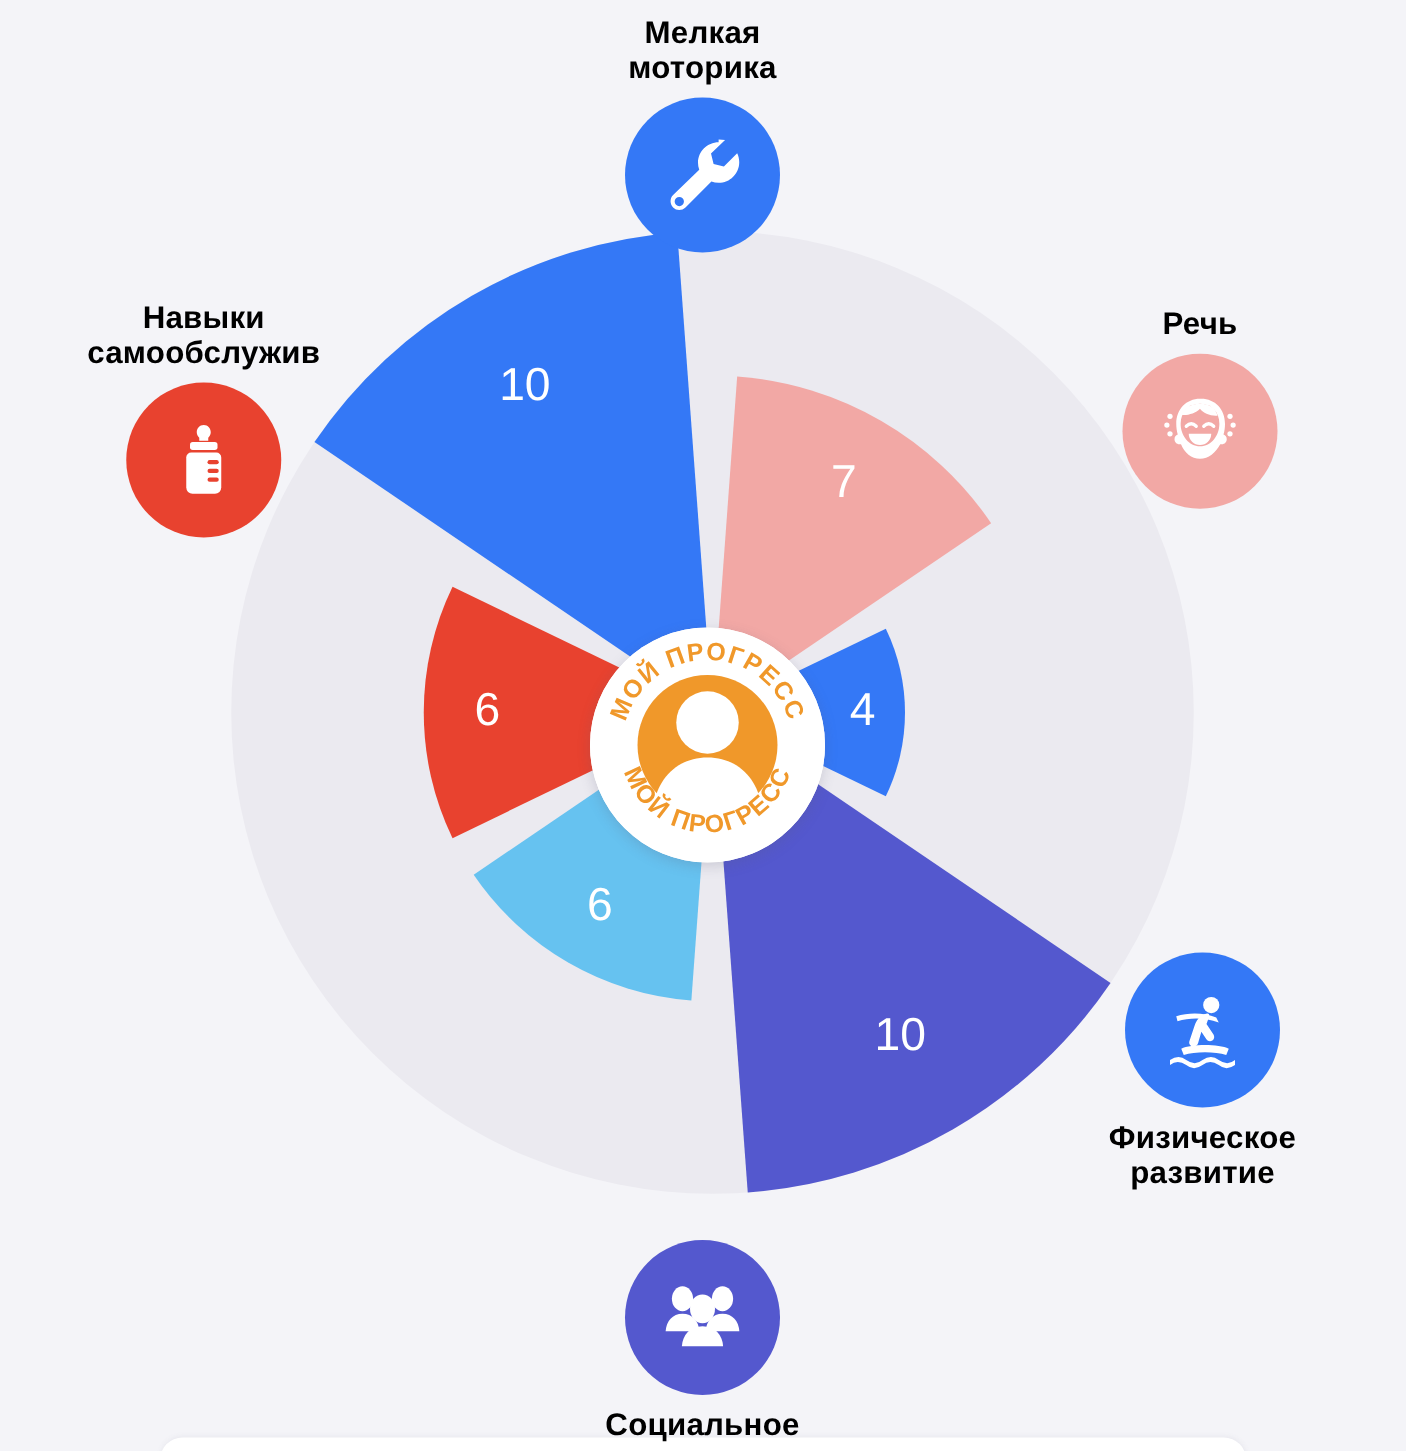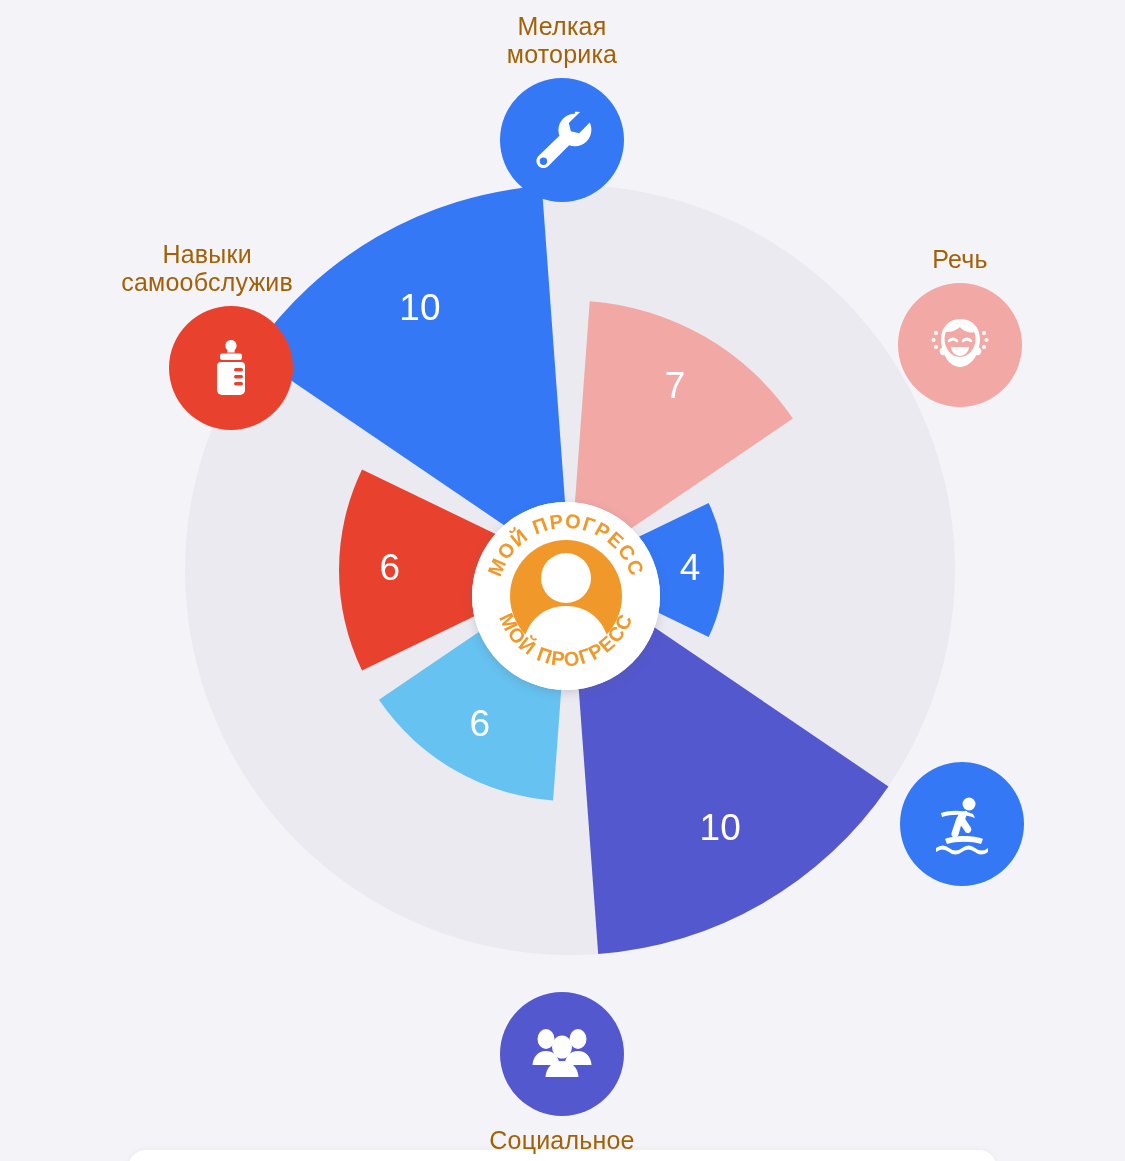--- a/index.html
+++ b/index.html
@@ -71,23 +71,23 @@
   
   .cat-node {
     position: absolute;
     width: 260px;
     display: flex;
     flex-direction: column;
     align-items: center;
     z-index: 30;
   }
   .cat-label {
-    color: #a16207;
+    color: #000000;
     font-size: 25px;
-    font-weight: normal;
+    font-weight: bold;
     line-height: 1.12;
     text-align: center;
     letter-spacing: 0.2px;
     white-space: pre-line;
   }
   .cat-icon {
     width: 124px;
     height: 124px;
     border-radius: 50%;
     display: flex;
@@ -183,41 +183,43 @@
       <svg width="70" height="70" viewBox="0 0 70 70">
         <g fill="#ffffff">
           <circle cx="42" cy="15" r="6.5"></circle>
           <path d="M14 24 c10 -3 22 -3 32 1 l2 4 c-11 -4 -23 -4 -33 -1 z"></path>
           <path d="M38 22 c-5 1 -8 5 -9.5 10 l-4 12 c-0.6 2 0.6 3.8 2.6 4.2 2 0.4 3.9 -0.8 4.4 -2.8 l2.6 -9 4 6 c1 1.6 3.2 2 4.7 1 1.6 -1 2 -3.2 1 -4.8 l-5.6 -8.5 2 -5.5 c0.7 -1.9 -0.3 -3.4 -2.2 -2.6 z"></path>
           <path d="M18 50 c8 -4 30 -4 38 0 l-2 5 c-9 -3 -25 -3 -34 0 z"></path>
           <path d="M9 59 q7 -5 13 0 q7 5 13 0 q7 -5 13 0 q7 5 13 0 l0 4 q-7 5 -13 0 q-7 -5 -13 0 q-7 5 -13 0 q-7 -5 -13 0 z"></path>
         </g>
       </svg>
     </div>
+    <div class="cat-label">Физическое
+развитие</div>
   </div>
 
   <div class="cat-node gap-bottom" style="left:432px; top:992px;">
     <div class="cat-icon" style="background:#5458ce;">
       <svg width="66" height="66" viewBox="0 0 66 66">
         <g fill="#ffffff">
           <ellipse cx="17" cy="18" rx="8.5" ry="10"></ellipse>
           <path d="M17 30 c-8 0 -13 6 -13.5 14 h27 C30 36 25 30 17 30 z"></path>
           <ellipse cx="49" cy="18" rx="8.5" ry="10"></ellipse>
           <path d="M49 30 c-8 0 -13 6 -13.5 14 h27 C62 36 57 30 49 30 z"></path>
           <ellipse cx="33" cy="26" rx="10" ry="11.5"></ellipse>
           <path d="M33 40 c-10 0 -16 7 -16.5 16 h33 C49 47 43 40 33 40 z"></path>
         </g>
       </svg>
     </div>
     <div class="cat-label">Социальное
 развитие</div>
   </div>
 
 
-  <div class="cat-node gap-top" style="left:33px; top:240px;align-items:flex-end;">
+  <div class="cat-node gap-top" style="left:33px; top:240px;">
     <div class="cat-label">Навыки
 самообслужив</div>
     <div class="cat-icon" style="background:#e8422f;">
       <svg width="60" height="60" viewBox="0 0 60 60">
         <g fill="#ffffff">
           <path d="M30 2 c-3.4 0 -5.6 2.6 -5.6 5.8 0 1.8 0.8 3.3 2 4.3 v2.4 h7.2 v-2.4 c1.2 -1 2 -2.5 2 -4.3 C35.6 4.6 33.4 2 30 2 z"></path>
           <rect x="19" y="15.5" width="22" height="6.5" rx="2.2"></rect>
           <path d="M20 24 h20 a4 4 0 0 1 4 4 v24 a5 5 0 0 1 -5 5 H21 a5 5 0 0 1 -5 -5 V28 a4 4 0 0 1 4 -4 z"></path>
         </g>
         <g fill="#e8422f">

